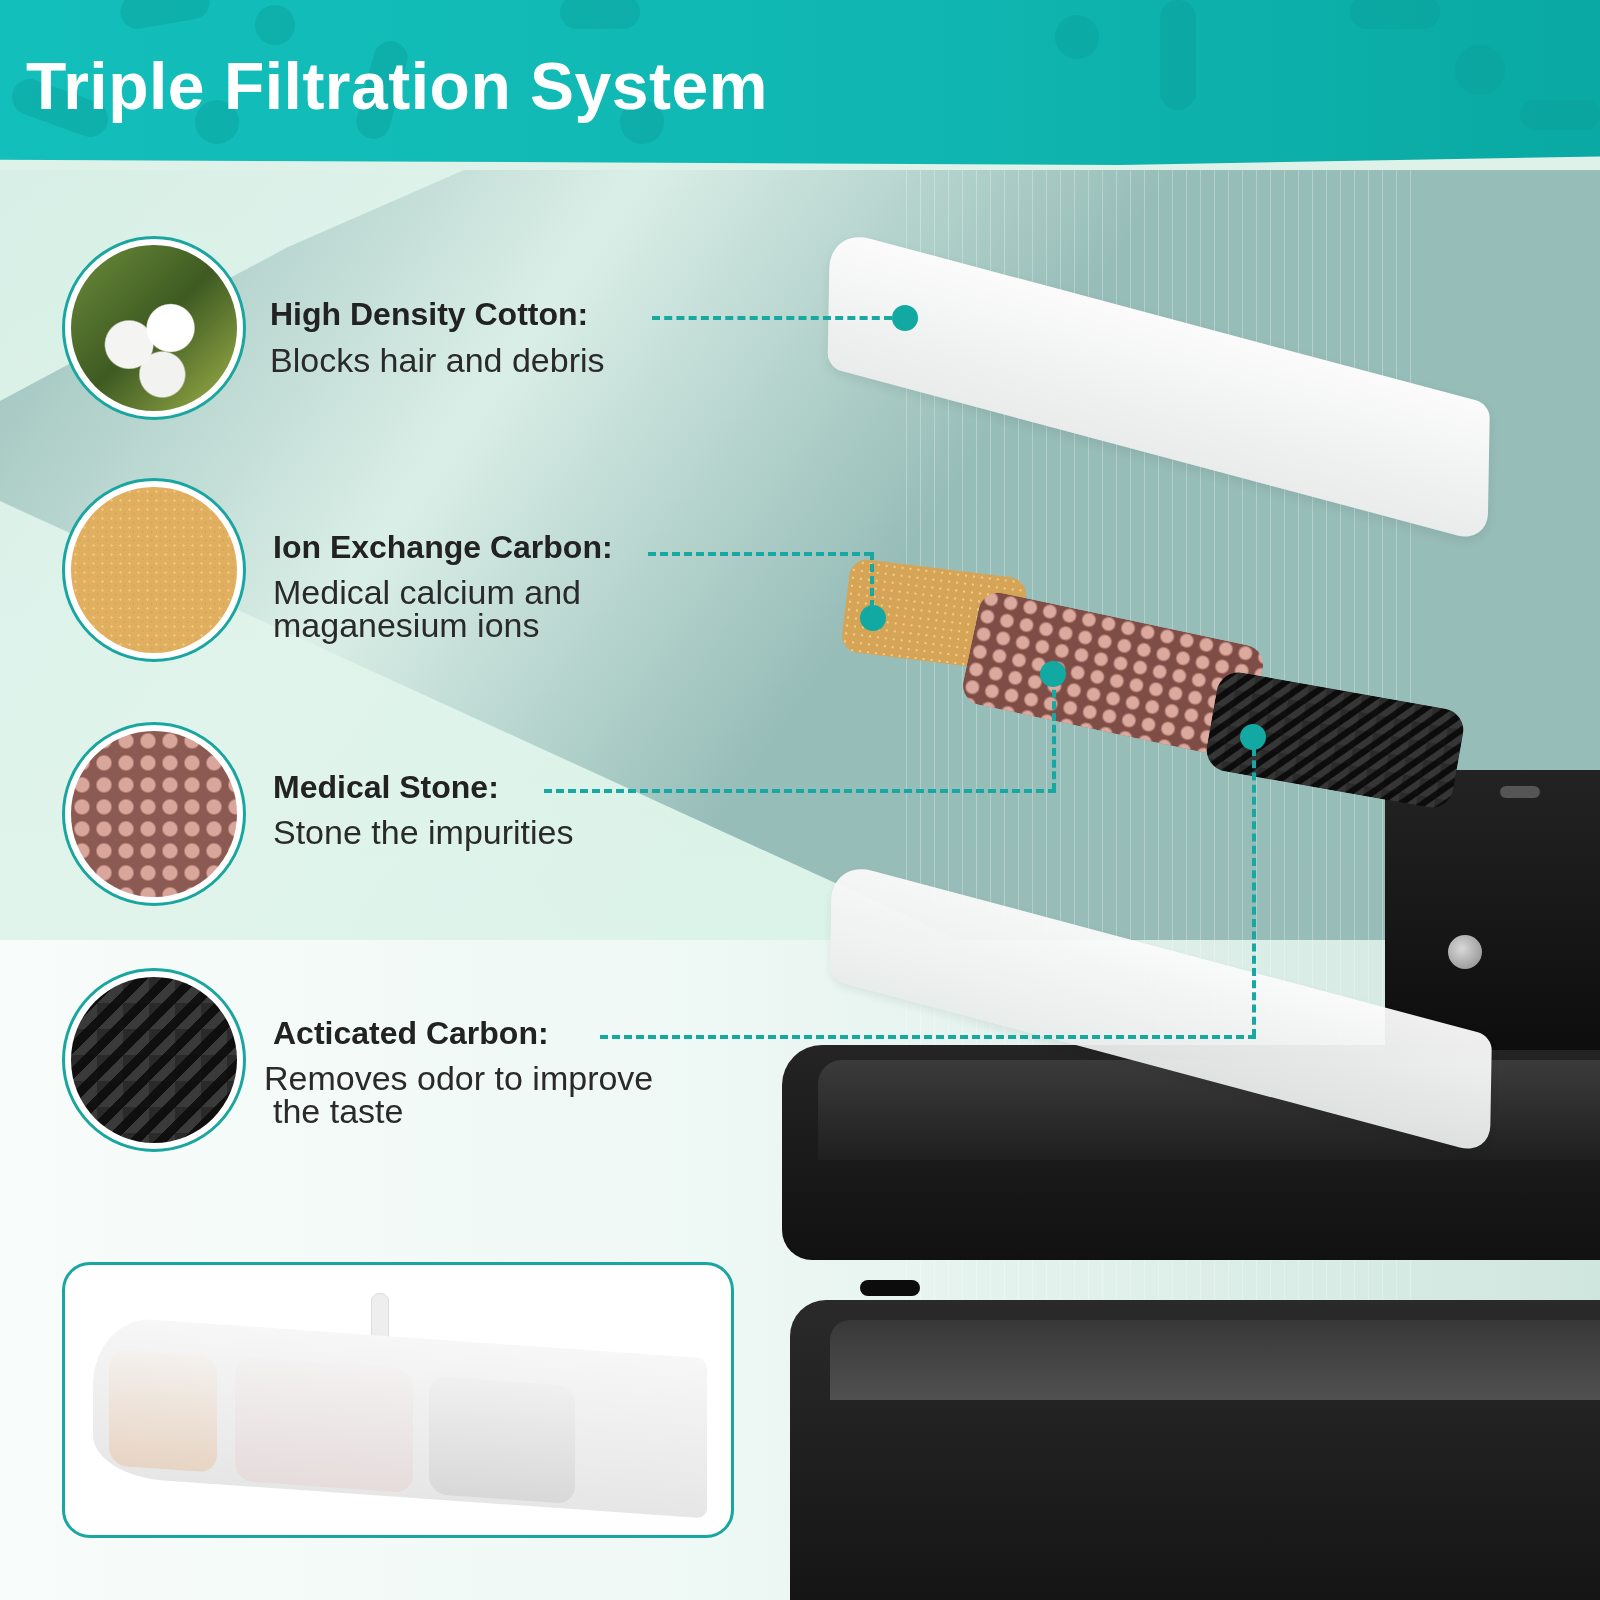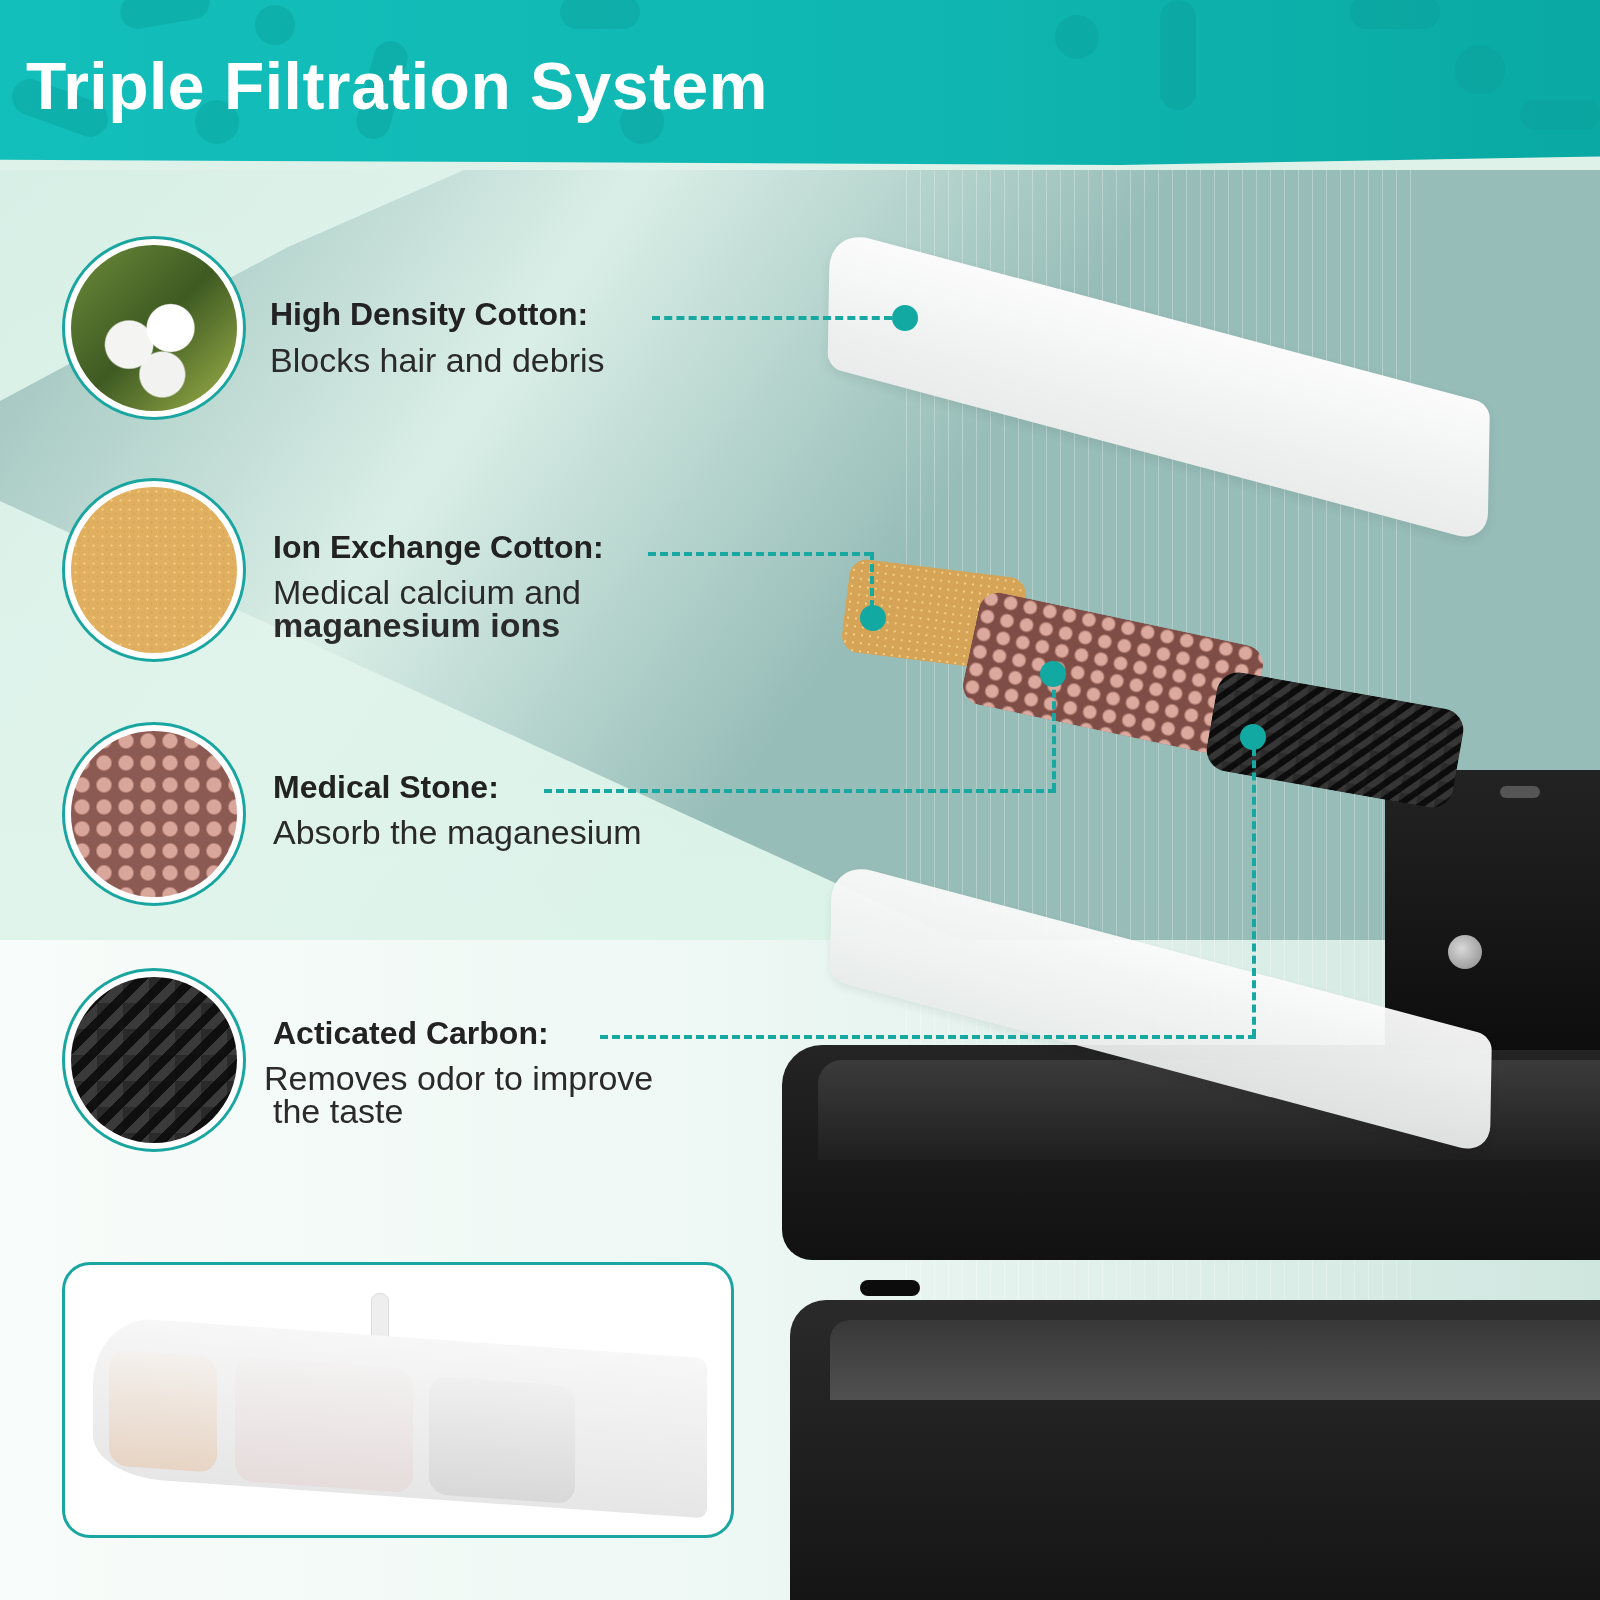--- a/index.html
+++ b/index.html
@@ -92,32 +92,32 @@
   <div class="circle-inner tex-cotton"></div>
 </div>
 <div class="abs feat-title" style="left:270px;top:296px;">High Density Cotton:</div>
 <div class="abs feat-desc" style="left:270px;top:344px;">Blocks hair and debris</div>
 <div class="abs hline" style="left:652px;top:316px;width:240px;"></div>
 <div class="abs dot" style="left:892px;top:305px;"></div>
 
 <div class="abs circle" style="left:62px;top:478px;">
   <div class="circle-inner tex-resin"></div>
 </div>
-<div class="abs feat-title" style="left:273px;top:529px;">Ion Exchange Cotton:</div>
+<div class="abs feat-title" style="left:273px;top:529px;">Ion Exchange Carbon:</div>
 <div class="abs feat-desc" style="left:273px;top:576px;">Medical calcium and</div>
-<div class="abs feat-desc" style="left:273px;top:609px;font-weight:bold;">maganesium ions</div>
+<div class="abs feat-desc" style="left:273px;top:609px;">maganesium ions</div>
 <div class="abs hline" style="left:648px;top:552px;width:224px;"></div>
 <div class="abs vline" style="left:870px;top:552px;height:56px;"></div>
 <div class="abs dot" style="left:860px;top:605px;"></div>
 
 <div class="abs circle" style="left:62px;top:722px;">
   <div class="circle-inner tex-stone"></div>
 </div>
 <div class="abs feat-title" style="left:273px;top:769px;">Medical Stone:</div>
-<div class="abs feat-desc" style="left:273px;top:816px;">Absorb the maganesium</div>
+<div class="abs feat-desc" style="left:273px;top:816px;">Stone the impurities</div>
 <div class="abs hline" style="left:544px;top:789px;width:512px;"></div>
 <div class="abs vline" style="left:1052px;top:678px;height:113px;"></div>
 <div class="abs dot" style="left:1040px;top:661px;"></div>
 
 <div class="abs circle" style="left:62px;top:968px;">
   <div class="circle-inner tex-carbon"></div>
 </div>
 <div class="abs feat-title" style="left:273px;top:1015px;">Acticated Carbon:</div>
 <div class="abs feat-desc" style="left:264px;top:1062px;">Removes odor to improve</div>
 <div class="abs feat-desc" style="left:273px;top:1095px;text-align:right;">the taste</div>

